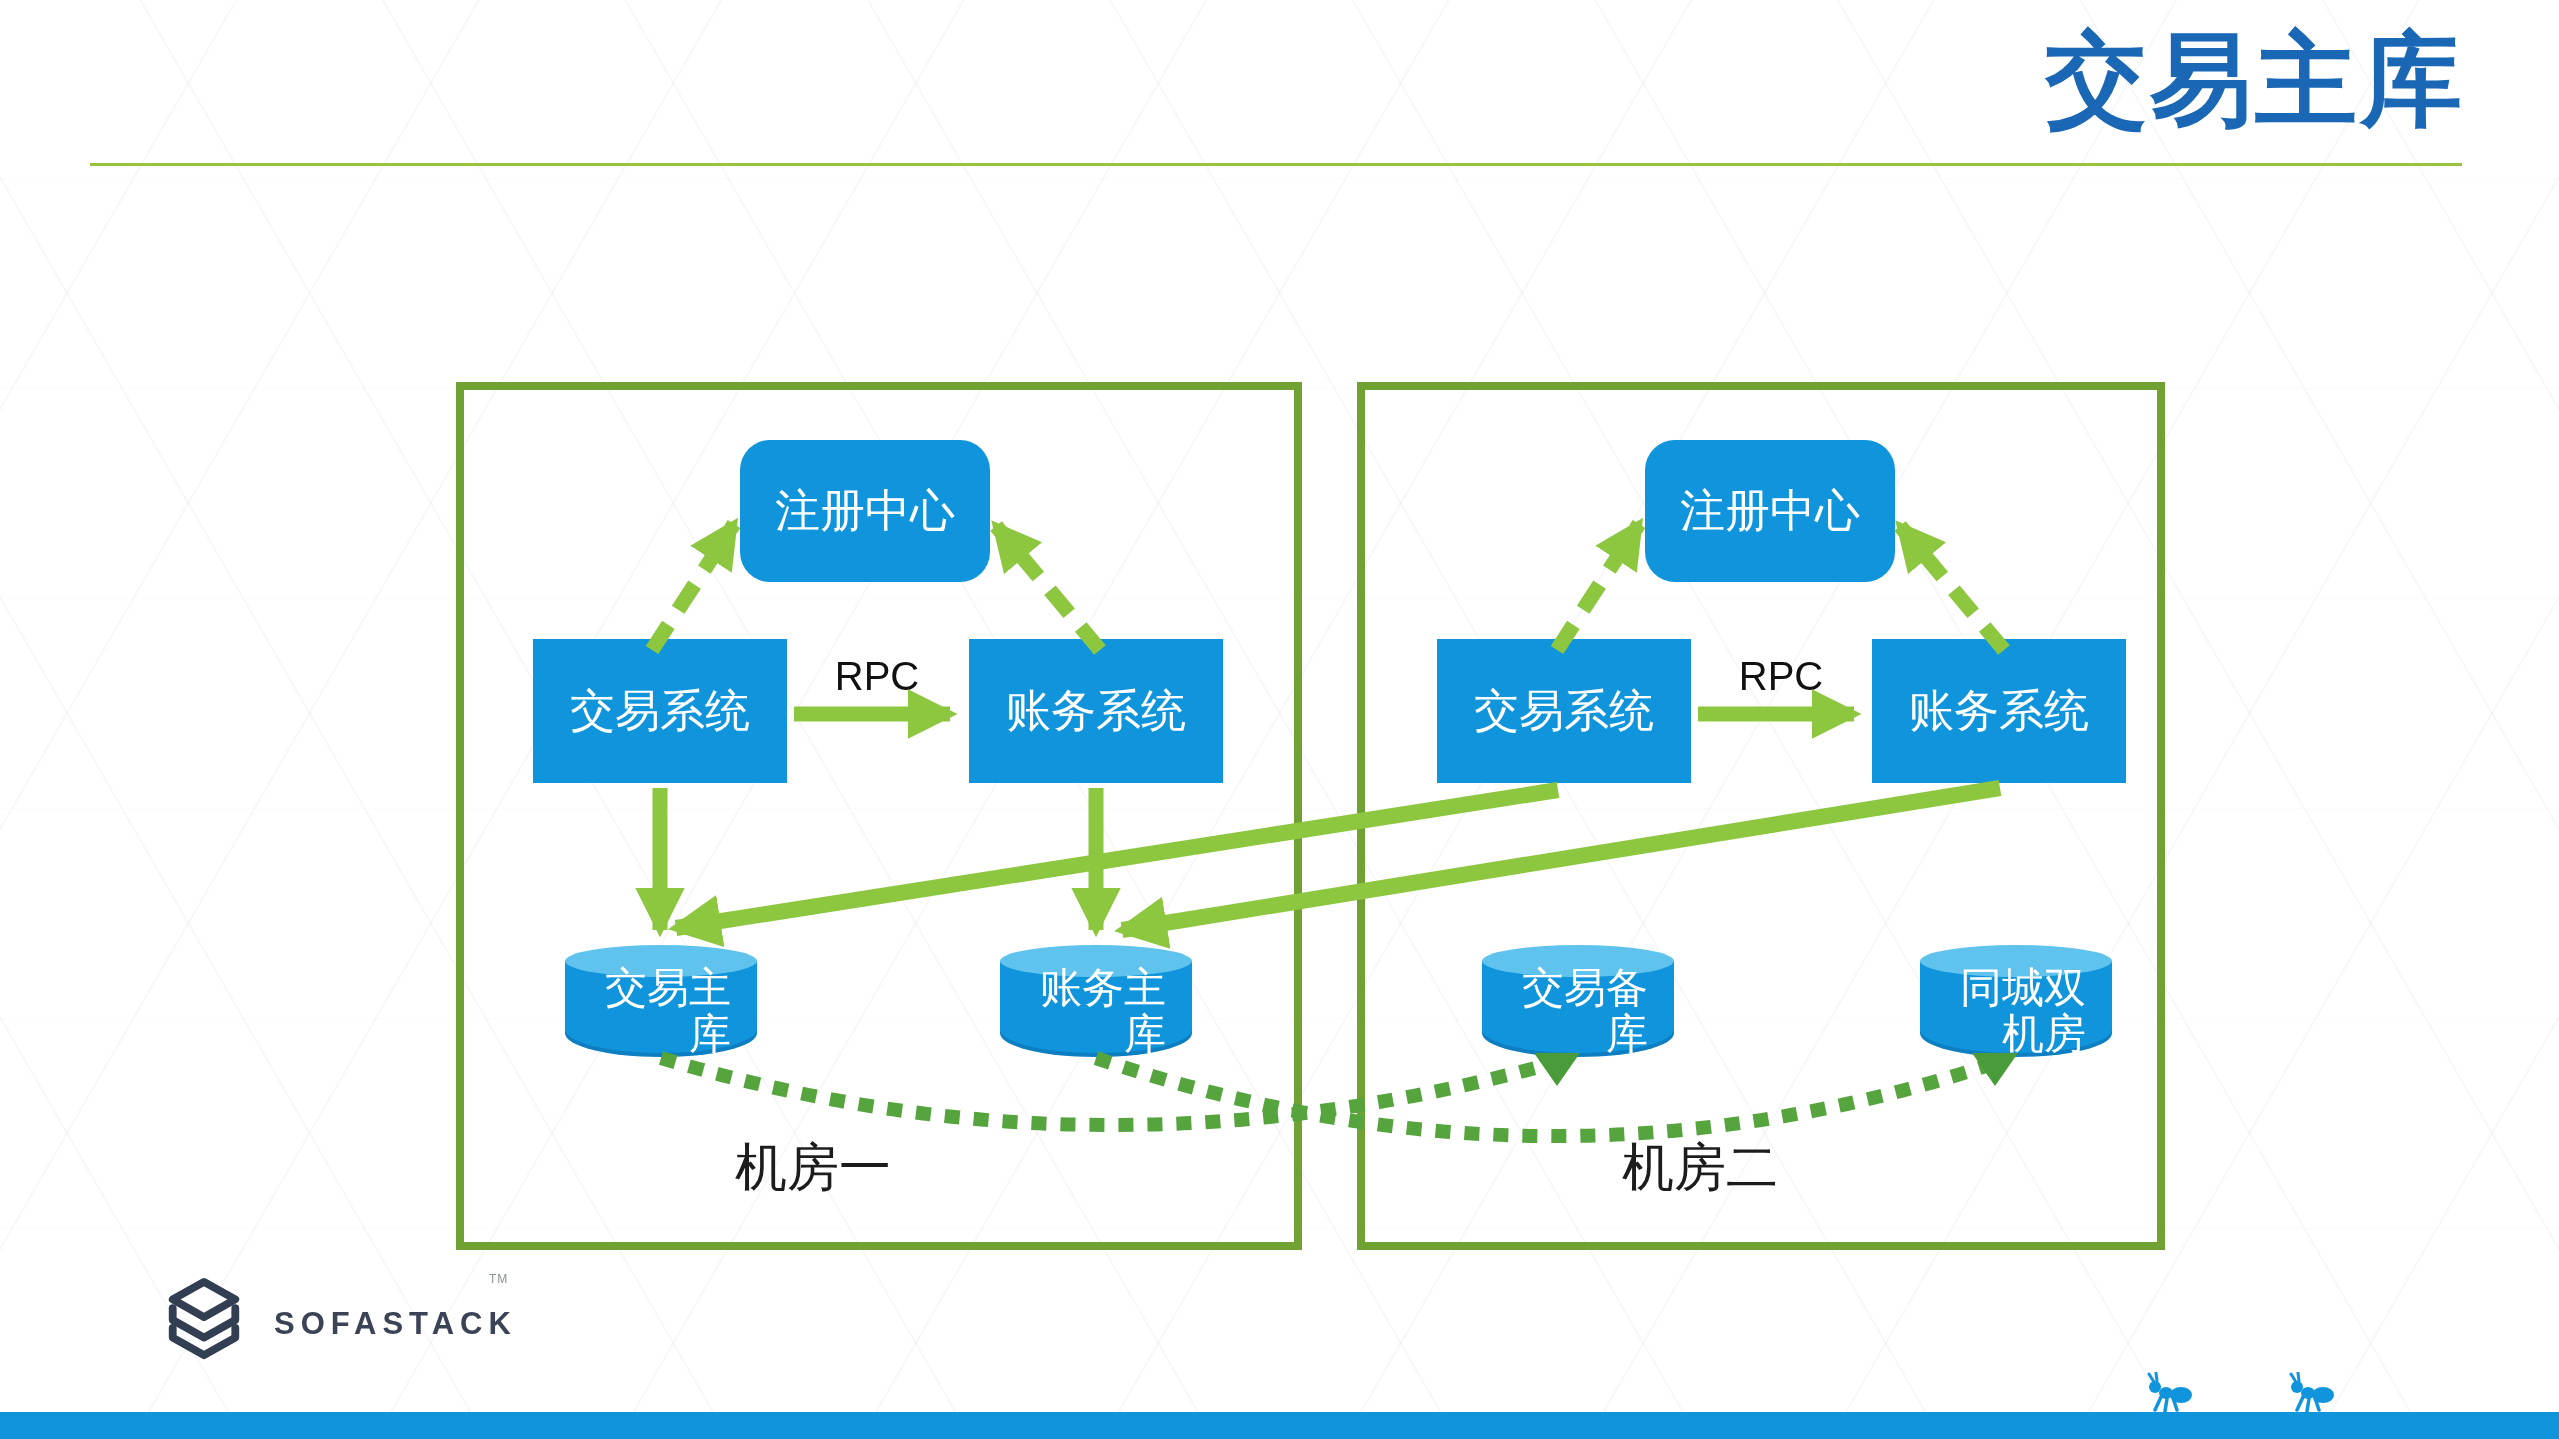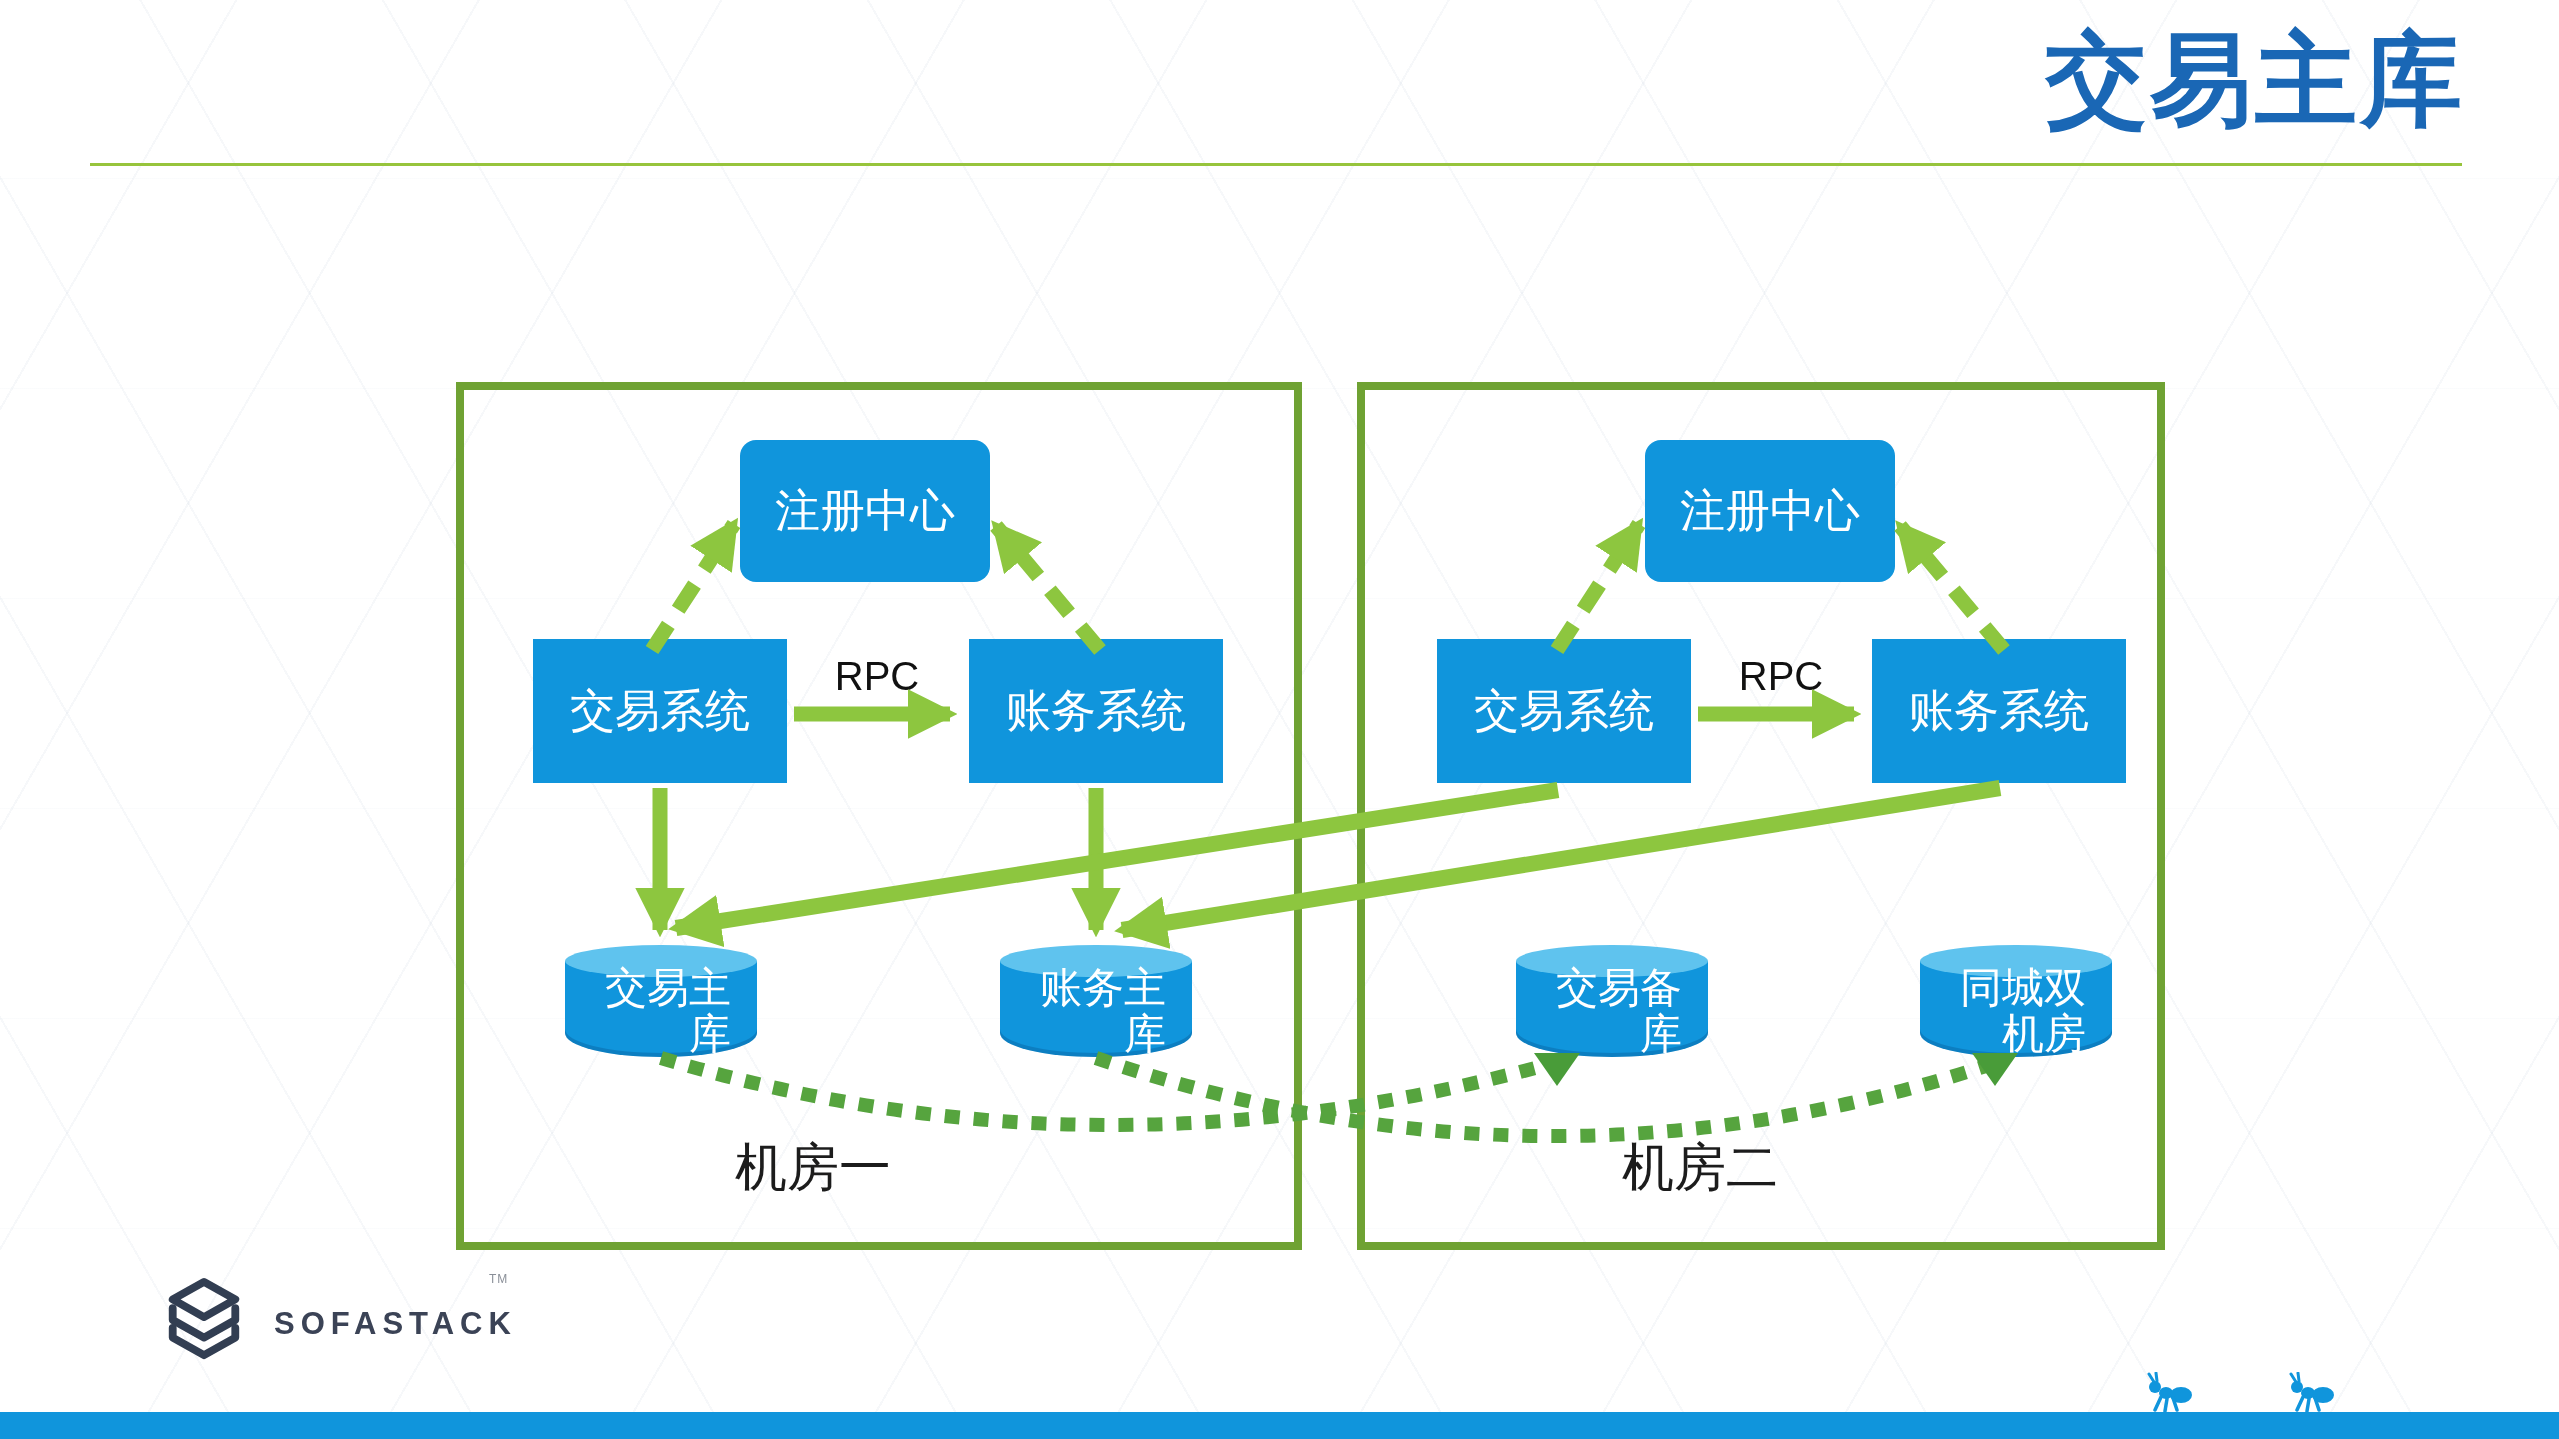--- a/index.html
+++ b/index.html
@@ -29,21 +29,21 @@
   .dc-box.two{ left:1357px; width:808px; }
   .dc-label{
     position:absolute; transform:translate(-50%,-50%);
     font-size:52px; color:#1c1c1c; white-space:nowrap;
   }
   .node{
     position:absolute; display:flex; align-items:center; justify-content:center;
     background:#1095dc; color:#ffffff; text-align:center; white-space:nowrap;
   }
   .sysbox{ width:254px; height:144px; font-size:45px;align-items:center; }
-  .registry{ width:250px; height:142px; font-size:45px; border-radius:16px; }
+  .registry{ width:250px; height:142px; font-size:45px; border-radius:30px; }
   .rpc-label{
     position:absolute; transform:translate(-50%,-50%);
     font-size:40px; color:#111111; white-space:nowrap;margin-left:9px;
   }
   .cyl{ position:absolute; width:192px; height:112px; }
   .cyl-top{
     position:absolute; left:0; right:0; top:0; height:32px;
     background:#5fc3ee; border-radius:50%; z-index:2;
   }
   .cyl-body{
@@ -111,21 +111,21 @@
     <span>注册中心</span>
   </div>
   <div class="node sysbox" style="left:1437px; top:639px;">
     <span>交易系统</span>
   </div>
   <div class="node sysbox" style="left:1872px; top:639px;">
     <span>账务系统</span>
   </div>
   <div class="rpc-label" style="left:1772px; top:676px;">RPC</div>
 
-  <div class="cyl" style="left:1482px; top:945px;margin-left:34px;">
+  <div class="cyl" style="left:1482px; top:945px;">
     <div class="cyl-body"></div>
     <div class="cyl-top"></div>
     <div class="cyl-label">交易备库</div>
   </div>
   <div class="cyl" style="left:1920px; top:945px;">
     <div class="cyl-body"></div>
     <div class="cyl-top"></div>
     <div class="cyl-label">同城双机房</div>
   </div>
   <div class="dc-label" style="left:1700px; top:1168px;">机房二</div>

